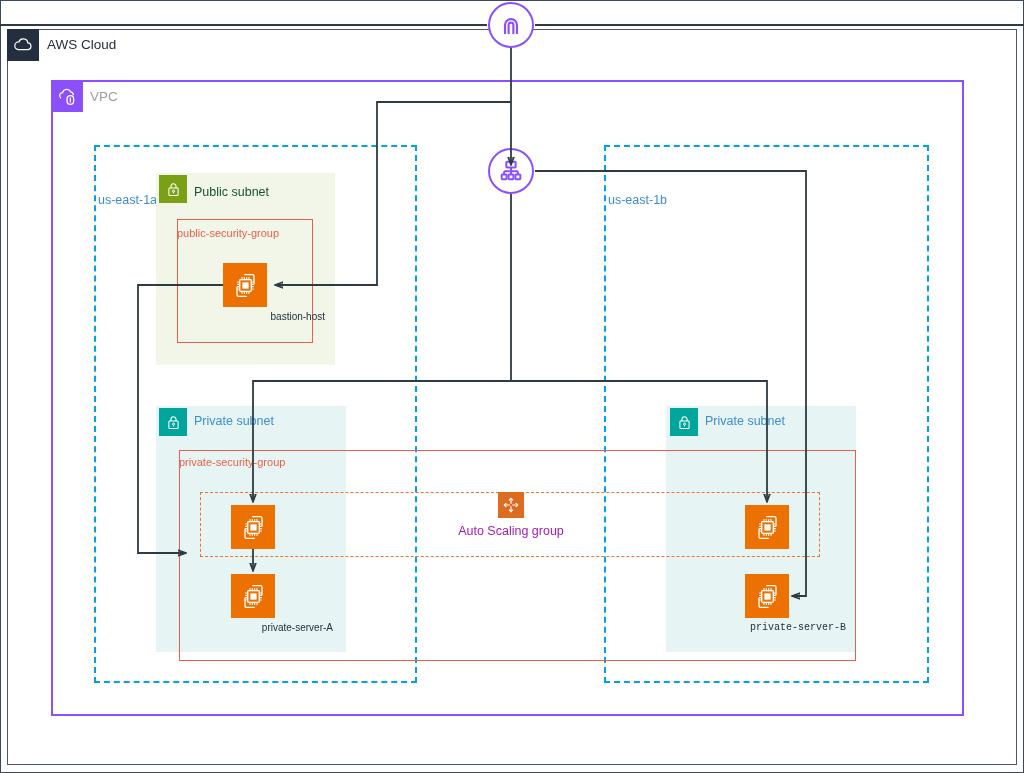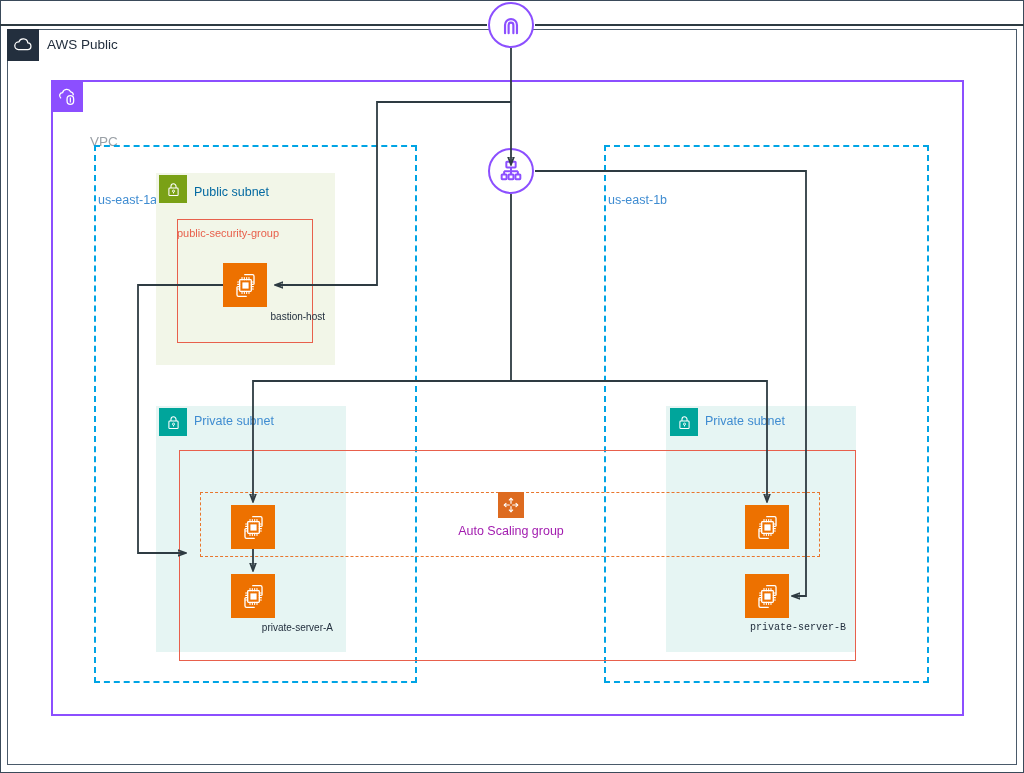--- a/index.html
+++ b/index.html
@@ -71,21 +71,20 @@
     align-items: center;
     justify-content: center;
     box-sizing: border-box;
   }
   .vpc-label {
     position: absolute;
     left: 90px; top: 89px;
     font-size: 13.5px;
     color: #9aa0a6;
     white-space: nowrap;
-    margin-top: 45px;
   }
   
   .az-group {
     position: absolute;
     border: 2px dashed #00A4E4;
     box-sizing: border-box;
     background: transparent;
   }
   .az-label {
     position: absolute;
@@ -109,21 +108,21 @@
     justify-content: center;
     box-sizing: border-box;
   }
   .badge-green { background: #7AA116; }
   .badge-teal  { background: #00A59B; }
   .subnet-label {
     position: absolute;
     font-size: 12.5px;
     white-space: nowrap;
   }
-  .label-green { color: #0369a1; text-align: right; }
+  .label-green { color: #14532d; text-align: right; }
   .label-teal  { color: #3F8CD1; }
   
   .sg-group {
     position: absolute;
     border: 1.5px solid #E8604C;
     box-sizing: border-box;
     background: transparent;
   }
   .sg-label {
     position: absolute;
@@ -201,21 +200,21 @@
 <div id="canvas">
 
   <div class="app-frame"></div>
 
   <div class="cloud-group"></div>
   <div class="cloud-badge">
     <svg width="20" height="20" viewBox="0 0 24 24" aria-hidden="true">
       <path d="M6.5 17.5h11a4 4 0 0 0 .3-7.99 5.6 5.6 0 0 0-10.8-1.2A3.9 3.9 0 0 0 6.5 17.5z" fill="none" stroke="#ffffff" stroke-width="1.5" stroke-linejoin="round"></path>
     </svg>
   </div>
-  <div class="cloud-label">AWS Public</div>
+  <div class="cloud-label">AWS Cloud</div>
 
   <div class="vpc-group"></div>
   <div class="vpc-badge">
     <svg width="21" height="21" viewBox="0 0 24 24" aria-hidden="true">
       <path d="M4.2 13.6a3.4 3.4 0 0 1 2.2-6 4.9 4.9 0 0 1 9.2-1 3.5 3.5 0 0 1 3 3.4" fill="none" stroke="#ffffff" stroke-width="1.5" stroke-linecap="round"></path>
       <rect x="11.5" y="11" width="7.5" height="10" rx="3.75" fill="none" stroke="#ffffff" stroke-width="1.5"></rect>
       <line x1="15.25" y1="13.2" x2="15.25" y2="18.8" stroke="#ffffff" stroke-width="1.4"></line>
     </svg>
   </div>
   <div class="vpc-label">VPC</div>
@@ -284,20 +283,21 @@
     <svg width="17" height="17" viewBox="0 0 24 24" aria-hidden="true">
       <rect x="5.5" y="10" width="13" height="10.5" rx="1.2" fill="none" stroke="#ffffff" stroke-width="1.5"></rect>
       <path d="M8.4 10V7.6a3.6 3.6 0 0 1 7.2 0V10" fill="none" stroke="#ffffff" stroke-width="1.5"></path>
       <circle cx="12" cy="14.3" r="1.5" fill="none" stroke="#ffffff" stroke-width="1.3"></circle>
       <line x1="12" y1="15.6" x2="12" y2="17.6" stroke="#ffffff" stroke-width="1.3"></line>
     </svg>
   </div>
   <div class="subnet-label label-teal" style="left:705px; top:414px;">Private subnet</div>
 
   <div class="sg-group" style="left:179px; top:450px; width:677px; height:211px;"></div>
+  <div class="sg-label" style="left:179px; top:456px; width:677px;">private-security-group</div>
 
   <div class="asg-group" style="left:200px; top:492px; width:620px; height:65px;"></div>
   <div class="asg-badge" style="left:498px; top:492px;">
     <svg width="20" height="20" viewBox="0 0 24 24" aria-hidden="true">
       <g stroke="#ffffff" stroke-width="1.4" stroke-linecap="round" stroke-linejoin="round" fill="none">
         <line x1="12" y1="4" x2="12" y2="10"></line>
         <polyline points="10,6 12,4 14,6"></polyline>
         <line x1="12" y1="20" x2="12" y2="14"></line>
         <polyline points="10,18 12,20 14,18"></polyline>
         <line x1="4" y1="12" x2="10" y2="12"></line>

